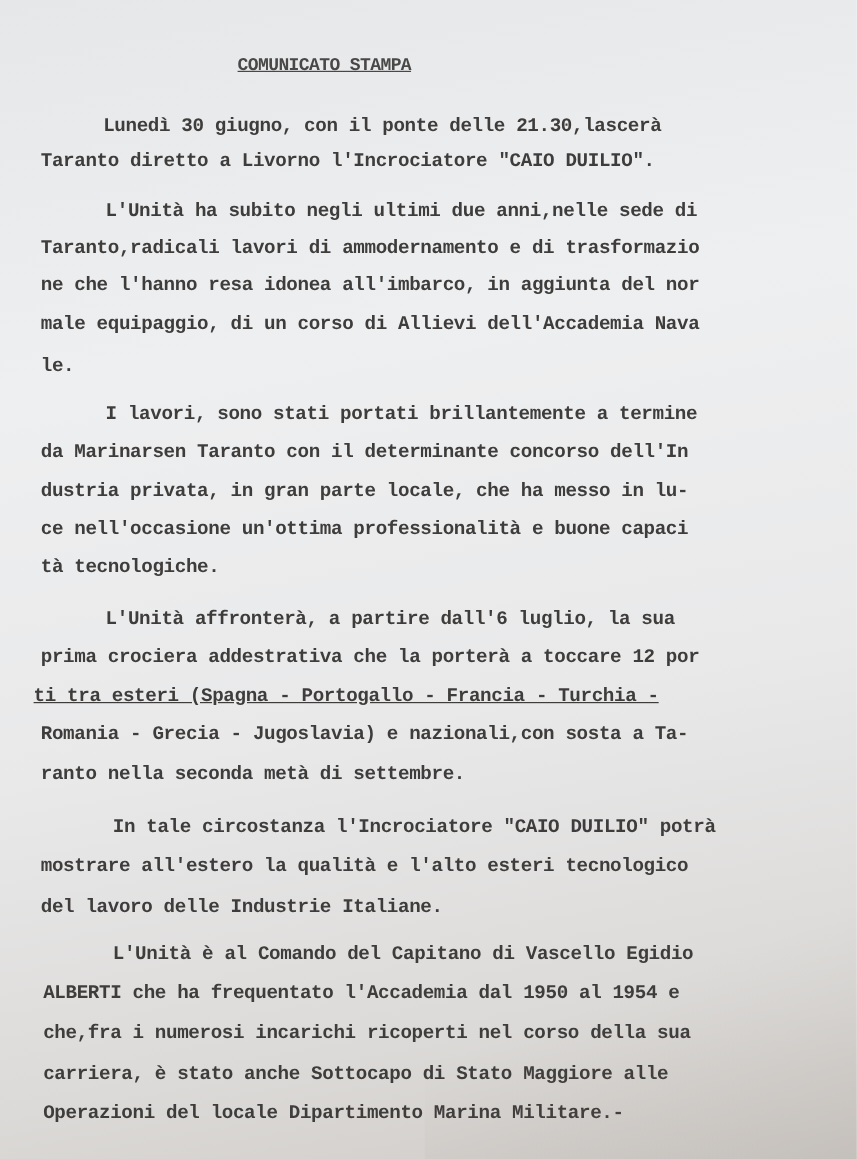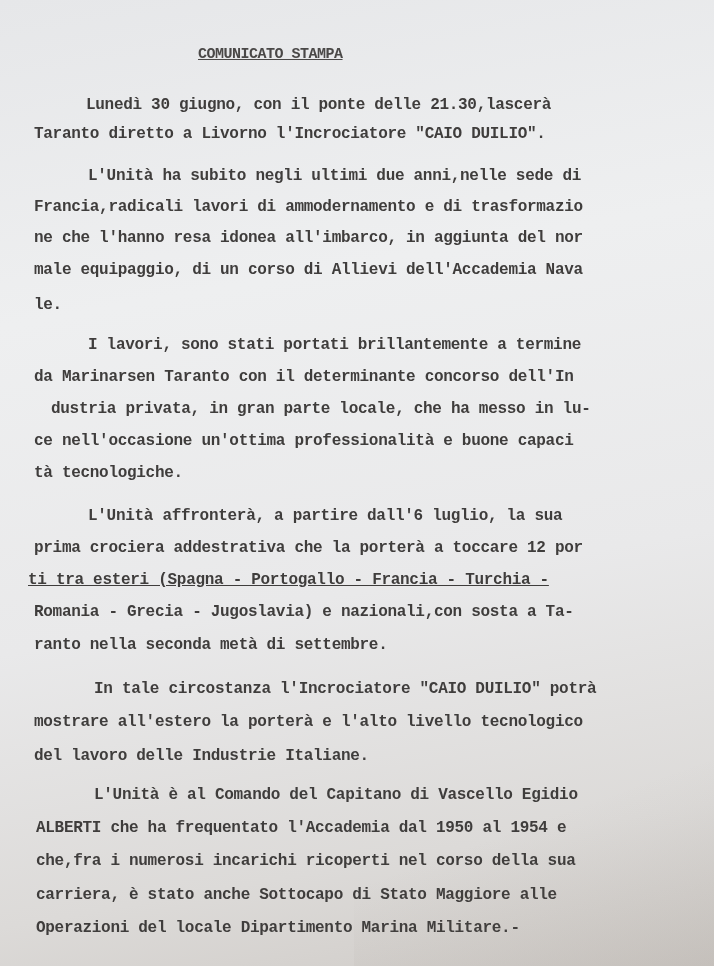--- a/index.html
+++ b/index.html
@@ -32,39 +32,39 @@
 </head>
 <body>
 
 <div class="page">
   <div class="title">COMUNICATO STAMPA</div>
 
   <div class="line" style="left:86px; top:97px;">Lunedì 30 giugno, con il ponte delle 21.30,lascerà</div>
   <div class="line" style="left:34px; top:126px;">Taranto diretto a Livorno l'Incrociatore "CAIO DUILIO".</div>
 
   <div class="line" style="left:88px; top:168px;">L'Unità ha subito negli ultimi due anni,nelle sede di</div>
-  <div class="line" style="left:34px; top:199px;">Francia,radicali lavori di ammodernamento e di trasformazio</div>
+  <div class="line" style="left:34px; top:199px;">Taranto,radicali lavori di ammodernamento e di trasformazio</div>
   <div class="line" style="left:34px; top:230px;">ne che l'hanno resa idonea all'imbarco, in aggiunta del nor</div>
   <div class="line" style="left:34px; top:262px;">male equipaggio, di un corso di Allievi dell'Accademia Nava</div>
   <div class="line" style="left:34px; top:297px;">le.</div>
 
   <div class="line" style="left:88px; top:337px;">I lavori, sono stati portati brillantemente a termine</div>
   <div class="line" style="left:34px; top:369px;">da Marinarsen Taranto con il determinante concorso dell'In</div>
-  <div class="line" style="left:34px; top:401px;margin-left:17px;">dustria privata, in gran parte locale, che ha messo in lu-</div>
+  <div class="line" style="left:34px; top:401px;">dustria privata, in gran parte locale, che ha messo in lu-</div>
   <div class="line" style="left:34px; top:433px;">ce nell'occasione un'ottima professionalità e buone capaci</div>
   <div class="line" style="left:34px; top:465px;">tà tecnologiche.</div>
 
   <div class="line" style="left:88px; top:508px;">L'Unità affronterà, a partire dall'6 luglio, la sua</div>
   <div class="line" style="left:34px; top:540px;">prima crociera addestrativa che la porterà a toccare 12 por</div>
   <div class="line" style="left:28px; top:572px;text-decoration:underline;">ti tra esteri (Spagna - Portogallo - Francia - Turchia -</div>
   <div class="line" style="left:34px; top:604px;">Romania - Grecia - Jugoslavia) e nazionali,con sosta a Ta-</div>
   <div class="line" style="left:34px; top:637px;">ranto nella seconda metà di settembre.</div>
 
   <div class="line" style="left:94px; top:681px;">In tale circostanza l'Incrociatore "CAIO DUILIO" potrà</div>
-  <div class="line" style="left:34px; top:714px;">mostrare all'estero la porterà e l'alto livello tecnologico</div>
+  <div class="line" style="left:34px; top:714px;">mostrare all'estero la qualità e l'alto esteri tecnologico</div>
   <div class="line" style="left:34px; top:748px;">del lavoro delle Industrie Italiane.</div>
 
   <div class="line" style="left:94px; top:787px;">L'Unità è al Comando del Capitano di Vascello Egidio</div>
   <div class="line" style="left:36px; top:820px;">ALBERTI che ha frequentato l'Accademia dal 1950 al 1954 e</div>
   <div class="line" style="left:36px; top:853px;">che,fra i numerosi incarichi ricoperti nel corso della sua</div>
   <div class="line" style="left:36px; top:887px;">carriera, è stato anche Sottocapo di Stato Maggiore alle</div>
   <div class="line" style="left:36px; top:920px;">Operazioni del locale Dipartimento Marina Militare.-</div>
 </div>
 
 <div class="shade"></div>

